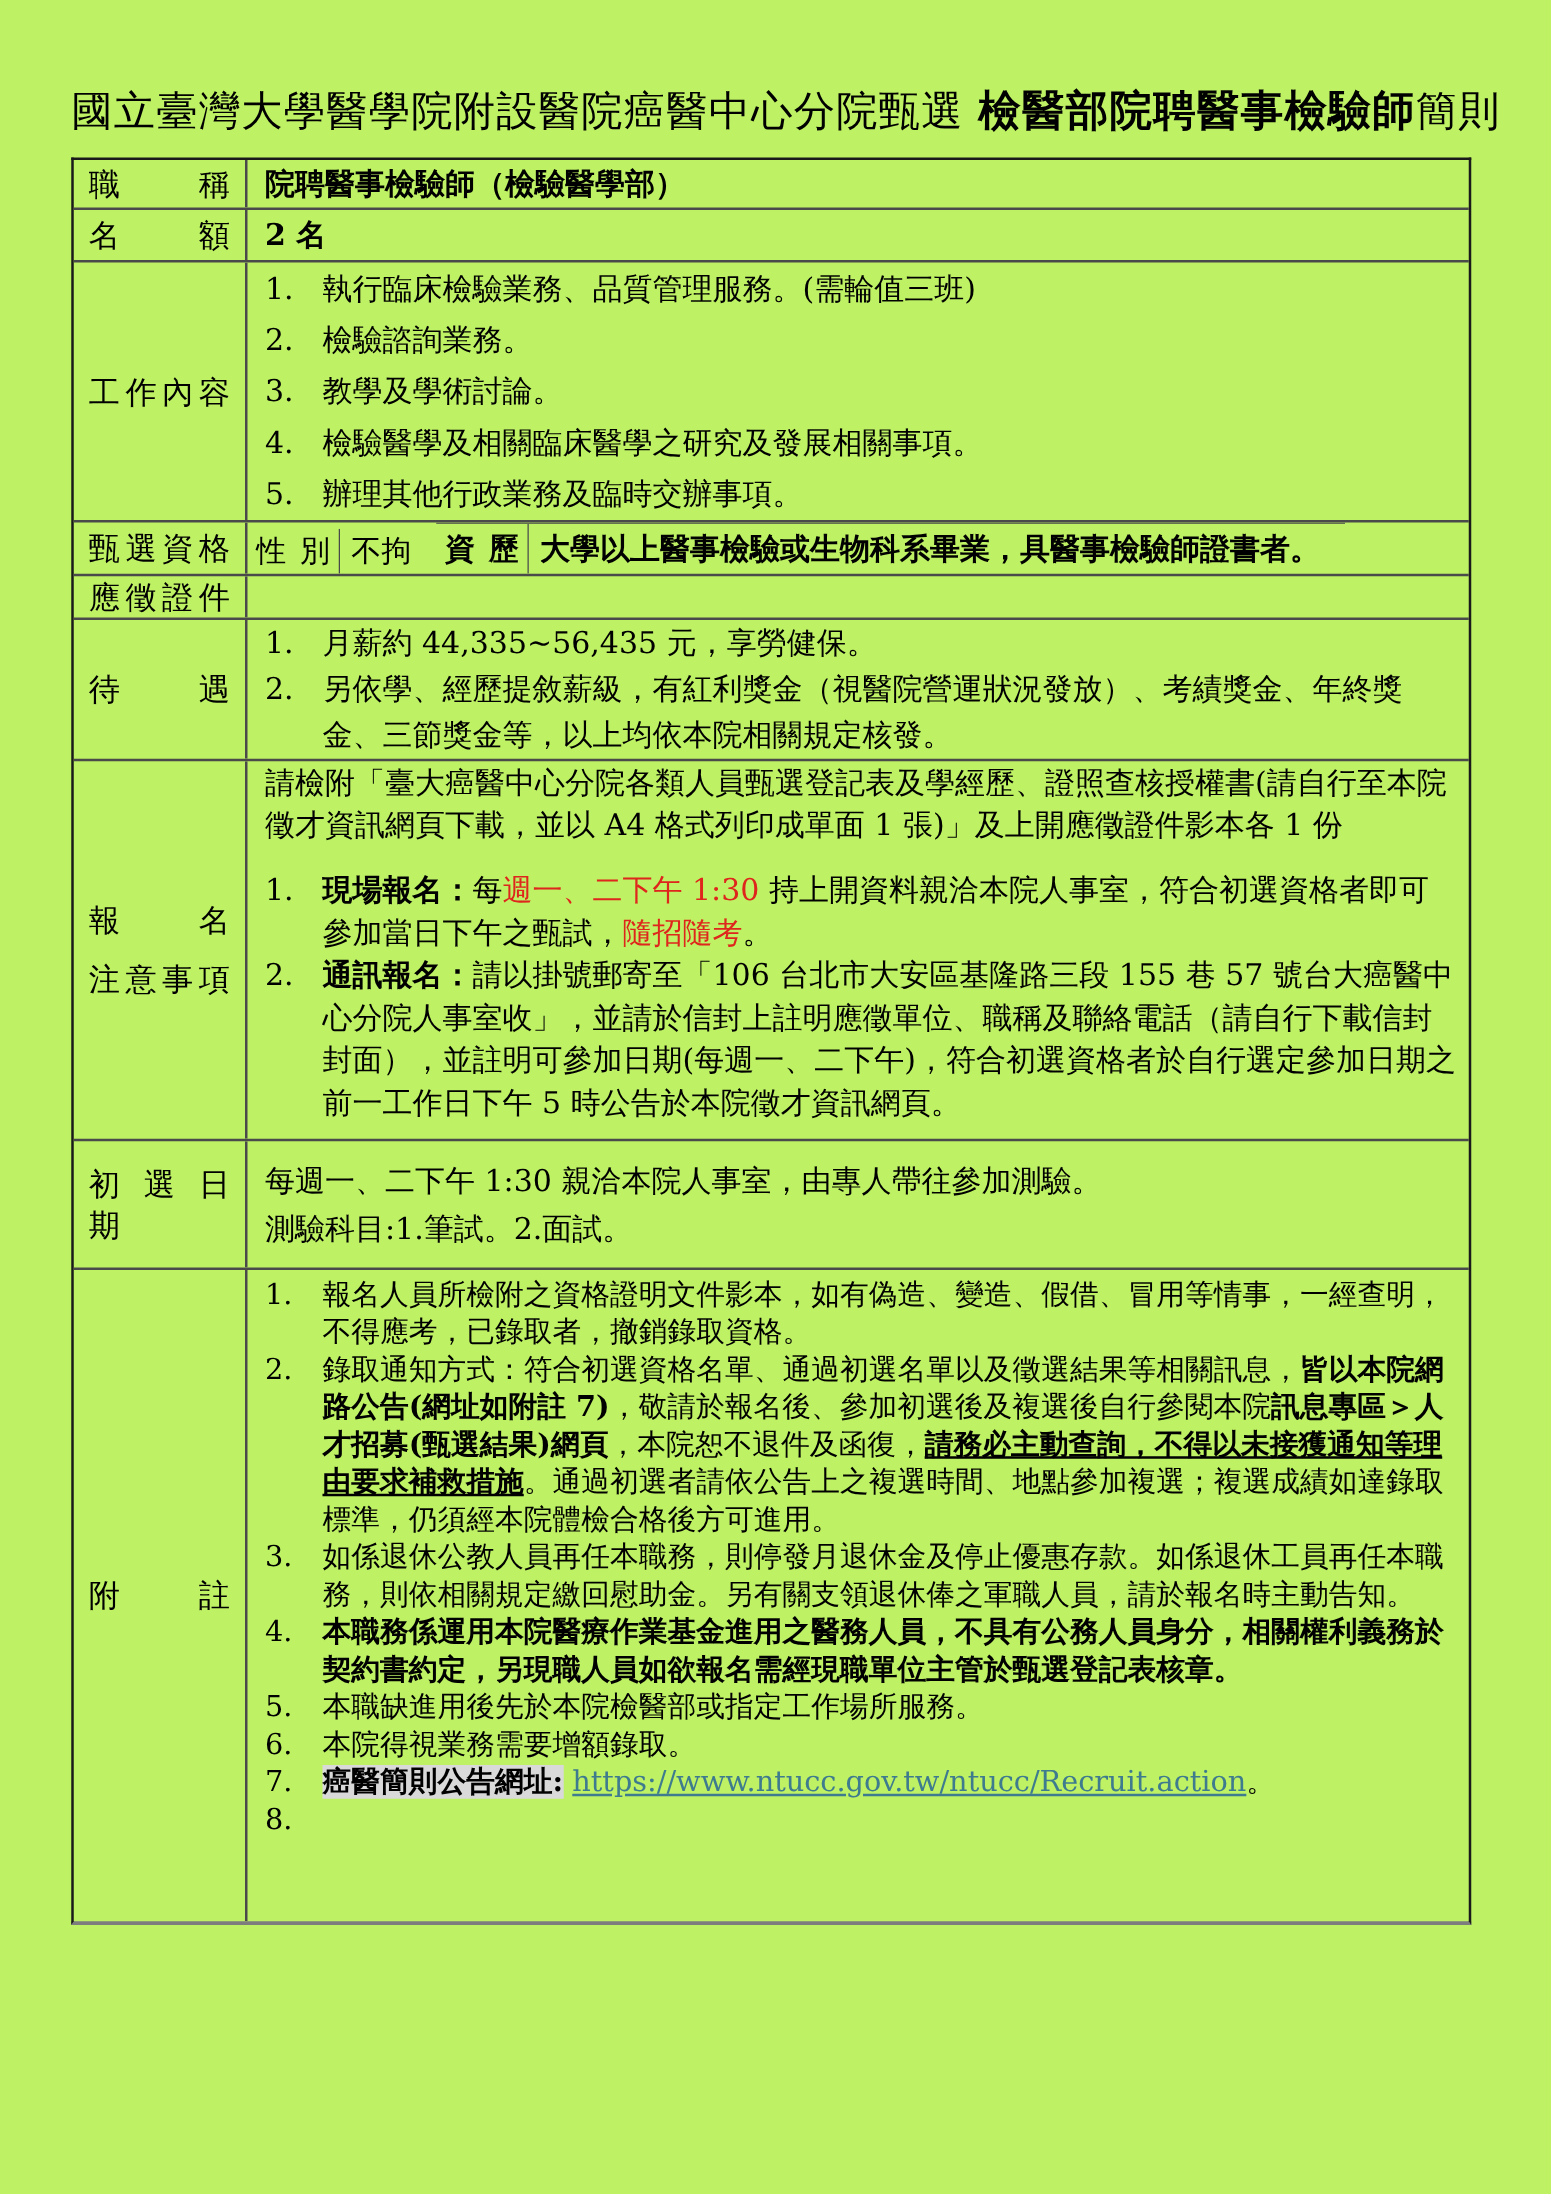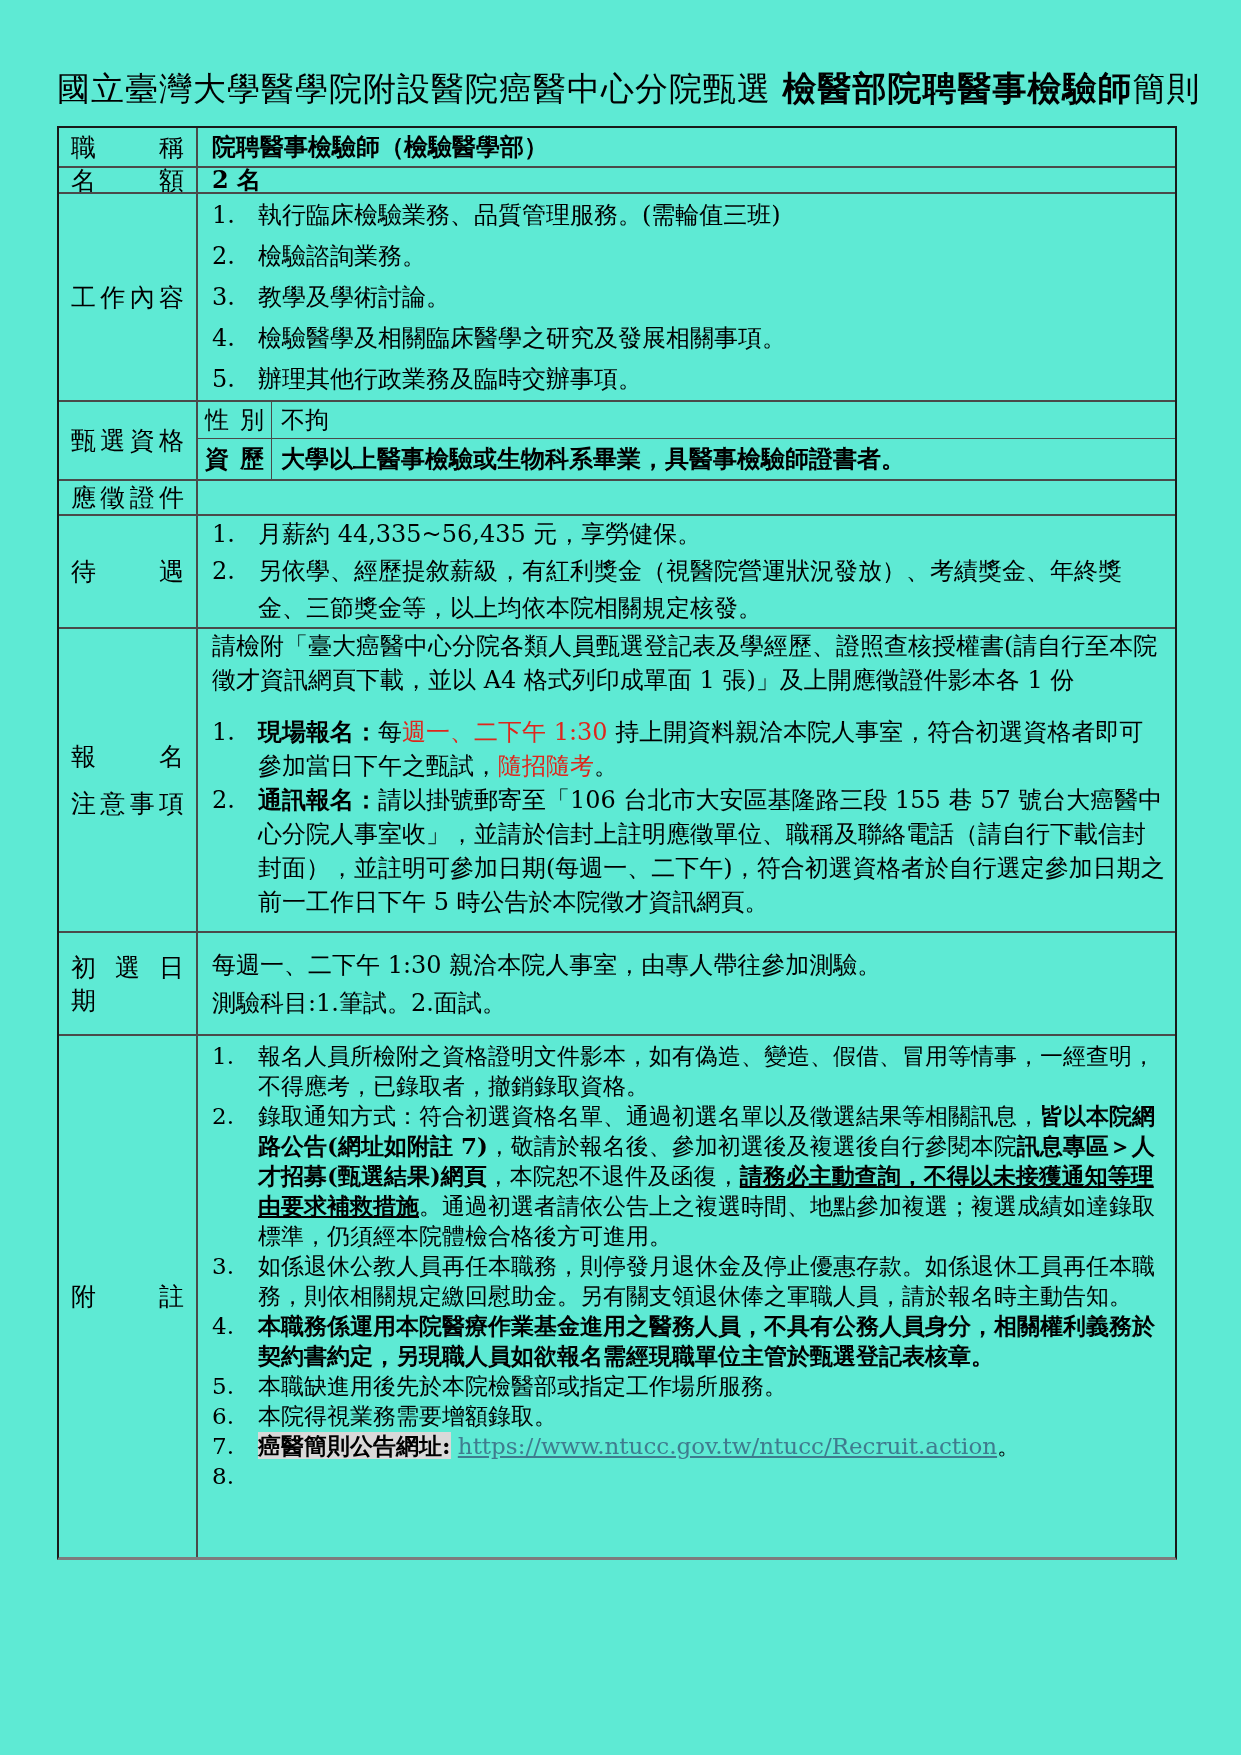--- a/index.html
+++ b/index.html
@@ -1,44 +1,44 @@
 <!DOCTYPE html>
 <html><head>
 <meta charset="utf-8">
 <style>
   html,body{margin:0;padding:0;background:#ffffff;}
-  .page{position:relative;width:1241px;height:1755px;background:#5eead4;overflow:hidden;
+  .page{position:relative;width:1241px;height:1755px;background:#bef264;overflow:hidden;
         font-family:"DejaVu Serif","Liberation Serif",serif;color:#000;}
   .title{position:absolute;left:57px;top:66px;width:1150px;font-size:33px;letter-spacing:1px;white-space:nowrap;}
   .title .tb{font-weight:bold;font-size:34px;}
   .doc-table{position:absolute;left:57px;top:126px;width:1116px;border:2px solid #1a1a1a;border-bottom:3px solid #7d7d7d;box-sizing:content-box;}
   .trow{display:flex;width:100%;box-sizing:border-box;border-top:2px solid #4a4a4a;overflow:hidden;}
   .trow.first{border-top:none;}
   .lcell{width:139px;flex:0 0 139px;border-right:2px solid #4a4a4a;box-sizing:border-box;
          display:flex;flex-direction:column;justify-content:center;align-items:stretch;}
   .jlabel{display:block;width:100%;box-sizing:border-box;padding:0 12px;font-size:25px;
           text-align:justify;text-align-last:justify;}
   .lcell .jlabel + .jlabel{margin-top:14px;}
   .vcell{flex:1 1 auto;box-sizing:border-box;padding:0 10px 0 14px;font-size:24px;overflow:hidden;
          display:flex;flex-direction:column;justify-content:center;}
   .bold{font-weight:bold;}
-  .subcol{flex:1 1 auto;display:flex;flex-direction:column;}
+  .subcol{flex:1 1 auto;display:flex;flex-direction:row;align-items:flex-end;}
   .subrow{display:flex;box-sizing:border-box;border-top:1px solid #4a4a4a;overflow:hidden;}
   .subrow.firstsub{border-top:none;}
   .scell{width:74px;flex:0 0 74px;border-right:1px solid #4a4a4a;box-sizing:border-box;
          display:flex;flex-direction:column;justify-content:center;}
   .scell .jlabel{padding:0 7px;font-size:24px;}
   .svalue{flex:1 1 auto;box-sizing:border-box;padding:0 20px 0 9px;font-size:24px;
           display:flex;flex-direction:column;justify-content:center;overflow:hidden;}
   .li{display:flex;align-items:flex-start;}
   .num{flex:0 0 46px;width:46px;}
   .txt{flex:1 1 auto;}
   
   .r-jobtitle{height:38px;}
-  .r-quota{height:26px;}
+  .r-quota{height:42px;}
   .r-duties{height:208px;}
   .r-duties .vcell{justify-content:center;line-height:41px;}
   .r-qual .sr-sex{height:36px;}
   .r-qual .sr-exp{height:41px;}
   .r-doc .subrow{height:38px;}
   .r-salary{height:113px;}
   .r-salary .vcell{line-height:37px;justify-content:center;}
   .r-reg{height:304px;}
   .r-reg .vcell{justify-content:flex-start;line-height:34px;}
   .r-reg .gap{margin-top:18px;}

